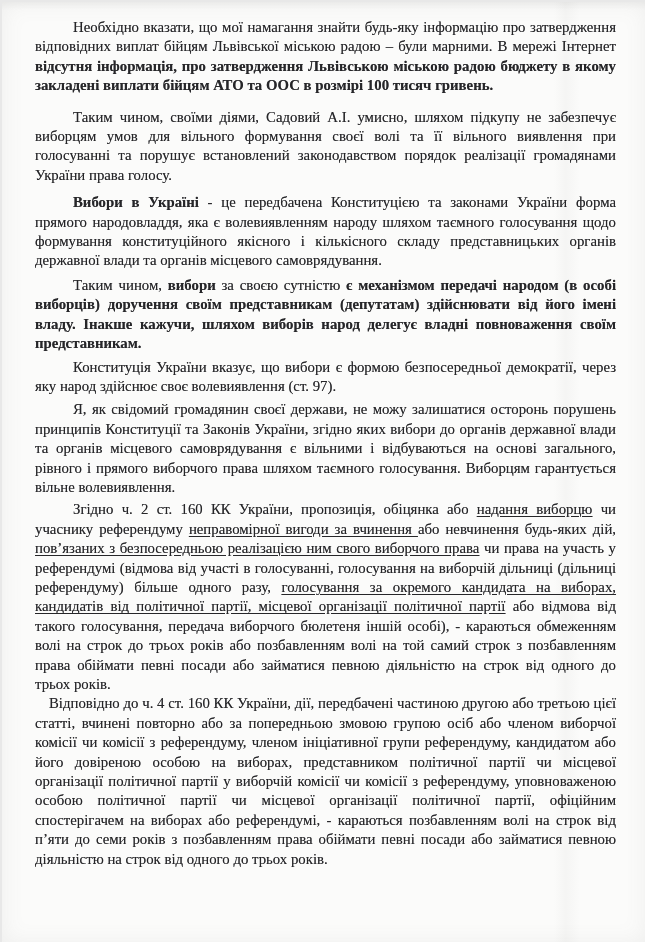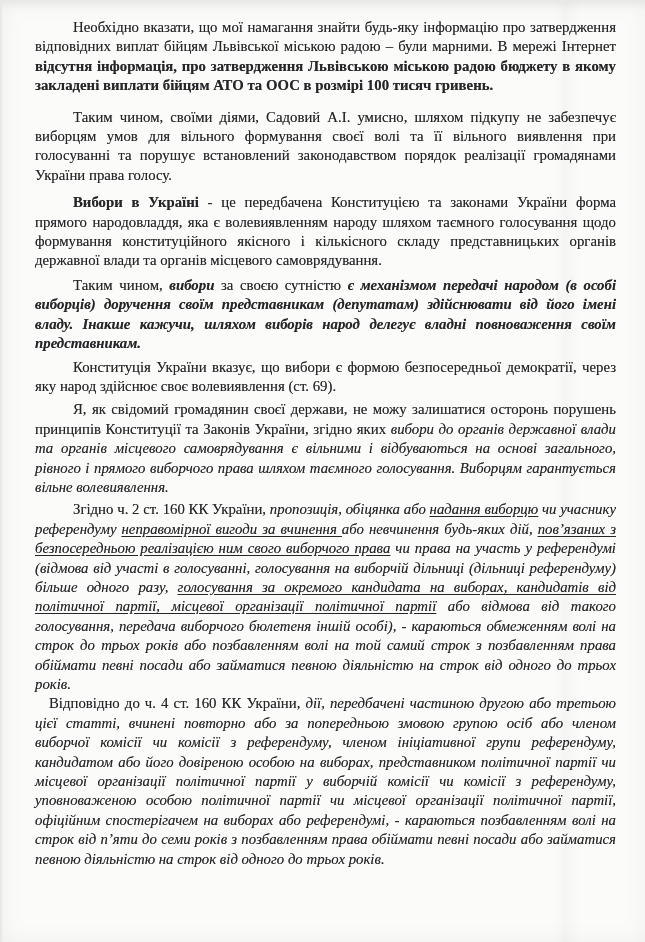--- a/index.html
+++ b/index.html
@@ -31,21 +31,21 @@
     font-size: 14.8px;
     line-height: 19.4px;
     text-align: justify;
     text-shadow: 0 0 0.5px rgba(45,45,50,0.55);
     hyphens: none;
   }
   .para {
     margin: 0;
   }
   .run.b { font-weight: 700; }
-  .run.i { font-style: italic; }
+  .run.i { }
   .run.u { text-decoration: underline; text-underline-offset: 2px; }
   .scan-band {
     position: absolute;
     z-index: 1;
     top: 0;
     left: 552px;
     width: 26px;
     height: 100%;
     background: linear-gradient(90deg, rgba(130,130,125,0) 0%, rgba(130,130,125,0.05) 45%, rgba(130,130,125,0) 100%);
     pointer-events: none;
@@ -65,18 +65,18 @@
 <body>
 
 <div class="page">
   <div class="scan-edge"></div>
   <div class="scan-band"></div>
   <div class="doc-body">
       <p class="para" style="text-indent: 38px; margin-bottom: 12px;"><span class="run">Необхідно вказати, що мої намагання знайти будь-яку інформацію про затвердження відповідних виплат бійцям Львівської міською радою – були марними. В мережі Інтернет </span><span class="run b">відсутня інформація, про затвердження Львівською міською радою бюджету в якому закладені виплати бійцям АТО та ООС в розмірі 100 тисяч гривень.</span></p>
       <p class="para" style="text-indent: 38px; margin-bottom: 8px;"><span class="run">Таким чином, своїми діями, Садовий А.І. умисно, шляхом підкупу не забезпечує виборцям умов для вільного формування своєї волі та її вільного виявлення при голосуванні та порушує встановлений законодавством порядок реалізації громадянами України права голосу.</span></p>
       <p class="para" style="text-indent: 38px; margin-bottom: 5px;"><span class="run b">Вибори в Україні</span><span class="run"> - це передбачена Конституцією та законами України форма прямого народовладдя, яка є волевиявленням народу шляхом таємного голосування щодо формування конституційного якісного і кількісного складу представницьких органів державної влади та органів місцевого самоврядування.</span></p>
       <p class="para" style="text-indent: 38px; margin-bottom: 4px;"><span class="run">Таким чином, </span><span class="run b i">вибори</span><span class="run"> за своєю сутністю </span><span class="run b i">є механізмом передачі народом (в особі виборців) доручення своїм представникам (депутатам) здійснювати від його імені владу. Інакше кажучи, шляхом виборів народ делегує владні повноваження своїм представникам.</span></p>
-      <p class="para" style="text-indent: 38px; margin-bottom: 4px;"><span class="run">Конституція України вказує, що вибори є формою безпосередньої демократії, через яку народ здійснює своє волевиявлення (ст. 69).</span></p>
+      <p class="para" style="text-indent: 38px; margin-bottom: 4px;"><span class="run">Конституція України вказує, що вибори є формою безпосередньої демократії, через яку народ здійснює своє волевиявлення (ст. 97).</span></p>
       <p class="para" style="text-indent: 38px; margin-bottom: 3px;"><span class="run">Я, як свідомий громадянин своєї держави, не можу залишатися осторонь порушень принципів Конституції та Законів України, згідно яких </span><span class="run i">вибори до органів державної влади та органів місцевого самоврядування є вільними і відбуваються на основі загального, рівного і прямого виборчого права шляхом таємного голосування. Виборцям гарантується вільне волевиявлення.</span></p>
       <p class="para" style="text-indent: 38px; margin-bottom: 0px;"><span class="run">Згідно ч. 2 ст. 160 КК України, </span><span class="run i">пропозиція, обіцянка або </span><span class="run i u">надання виборцю</span><span class="run i"> чи учаснику референдуму </span><span class="run i u">неправомірної вигоди за вчинення </span><span class="run i">або невчинення будь-яких дій, </span><span class="run i u">пов’язаних з безпосередньою реалізацією ним свого виборчого права</span><span class="run i"> чи права на участь у референдумі (відмова від участі в голосуванні, голосування на виборчій дільниці (дільниці референдуму) більше одного разу, </span><span class="run i u">голосування за окремого кандидата на виборах, кандидатів від політичної партії, місцевої організації політичної партії</span><span class="run i"> або відмова від такого голосування, передача виборчого бюлетеня іншій особі), - караються обмеженням волі на строк до трьох років або позбавленням волі на той самий строк з позбавленням права обіймати певні посади або займатися певною діяльністю на строк від одного до трьох років.</span></p>
       <p class="para" style="text-indent: 14px; margin-bottom: 10px;"><span class="run">Відповідно до ч. 4 ст. 160 КК України, </span><span class="run i">дії, передбачені частиною другою або третьою цієї статті, вчинені повторно або за попередньою змовою групою осіб або членом виборчої комісії чи комісії з референдуму, членом ініціативної групи референдуму, кандидатом або його довіреною особою на виборах, представником політичної партії чи місцевої організації політичної партії у виборчій комісії чи комісії з референдуму, уповноваженою особою політичної партії чи місцевої організації політичної партії, офіційним спостерігачем на виборах або референдумі, - караються позбавленням волі на строк від п’яти до семи років з позбавленням права обіймати певні посади або займатися певною діяльністю на строк від одного до трьох років.</span></p>
     </div>
 </div>
 
 </body></html>

